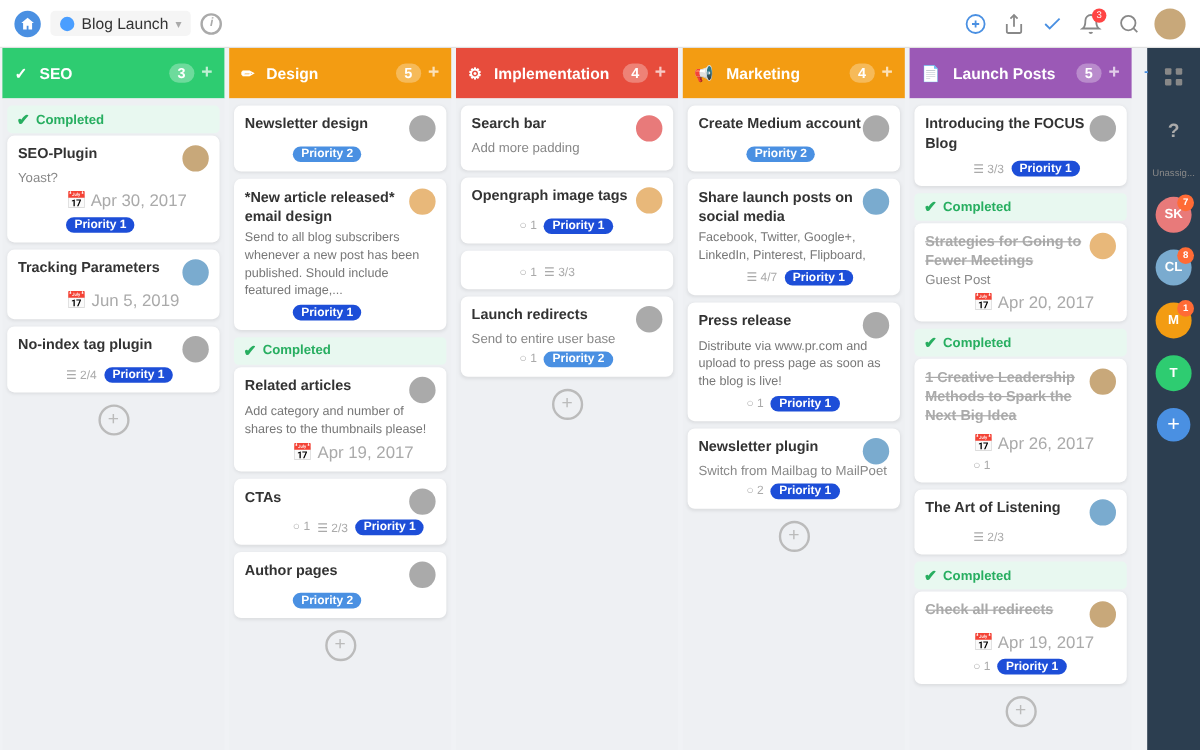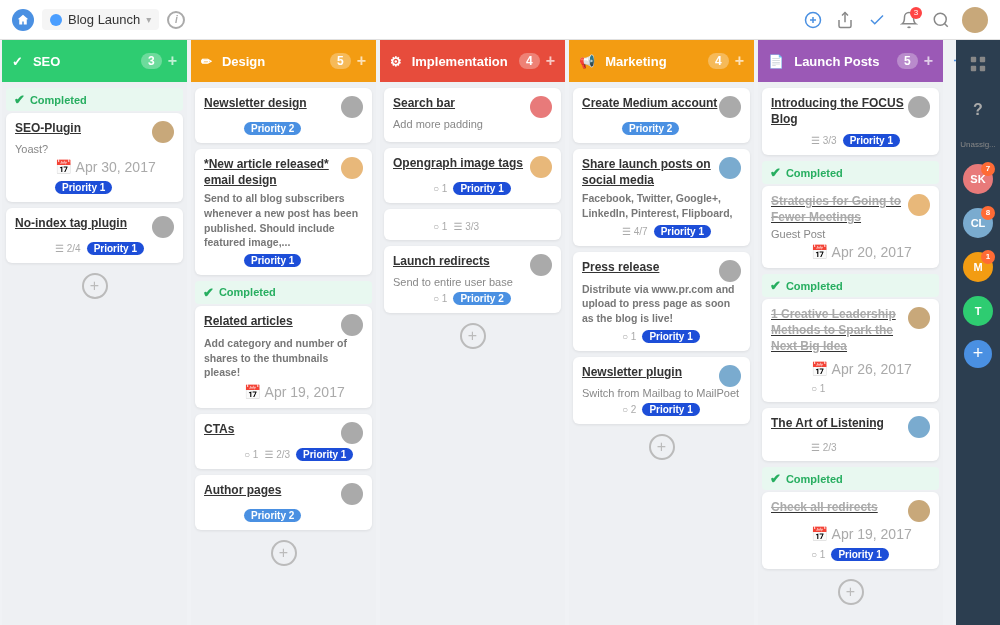--- a/index.html
+++ b/index.html
@@ -63,22 +63,22 @@
     .col-seo .column-header { background: #2ecc71; }
     .col-design .column-header { background: #f39c12; }
     .col-implementation .column-header { background: #e74c3c; }
     .col-marketing .column-header { background: #f39c12; }
     .col-launch .column-header { background: #9b59b6; }
 
     
     .card { background: #fff; border-radius: 6px; padding: 8px 9px; box-shadow: 0 1px 3px rgba(0,0,0,0.08); font-size: 11.5px; color: #333; }
     .card-title { font-weight: 600; font-size: 12px; color: #333; margin-bottom: 3px; line-height: 1.3; }
     .card-subtitle { font-size: 11px; color: #888; margin-bottom: 4px; }
-    .card-desc { font-size: 10.5px; color: #777; line-height: 1.4; margin-bottom: 4px; font-weight: bold; }
-    .card-header { display: flex; justify-content: space-between; align-items: flex-start; text-decoration: underline; }
+    .card-desc { font-size: 10.5px; color: #777; line-height: 1.4; margin-bottom: 4px; }
+    .card-header { display: flex; justify-content: space-between; align-items: flex-start; }
     .card-avatar { width: 22px; height: 22px; border-radius: 50%; background: #ddd; flex-shrink: 0; display: flex; align-items: center; justify-content: center; font-size: 9px; color: #777; }
     .card-footer { display: flex; align-items: center; gap: 6px; margin-top: 4px; flex-wrap: wrap; padding-left: 40px; }
     .card-date { font-size: 14px; color: #aaa; display: flex; align-items: center; gap: 2px; }
     .card-meta { font-size: 10px; color: #aaa; display: flex; align-items: center; gap: 2px; }
     .priority-badge { display: inline-block; padding: 1px 7px; border-radius: 10px; font-size: 10px; font-weight: 600; }
     .priority-1 { background: #1d4ed8; color: #fff; }
     .priority-2 { background: #4a90e2; color: #fff; }
     .completed-banner { background: #e8f8f0; border-radius: 4px; padding: 4px 8px; display: flex; align-items: center; gap: 5px; font-size: 11px; font-weight: 600; color: #27ae60; margin-bottom: 2px; }
     .completed-check { color: #27ae60; font-size: 13px; }
     .strikethrough { text-decoration: line-through; color: #aaa; }
@@ -171,20 +171,31 @@
                 <div class="card-subtitle">Yoast?</div>
                 <div class="card-footer">
                   <span class="card-date">📅 Apr 30, 2017</span>
                   <span class="priority-badge priority-1">Priority 1</span>
                 </div>
               </div>
             </div>
             <div>
               <div class="card">
                 <div class="card-header">
+                  <div class="card-title">Tracking Parameters</div>
+                  <div class="card-avatar" style="background: rgb(122, 171, 207);"></div>
+                </div>
+                <div class="card-footer">
+                  <span class="card-date">📅 Jun 5, 2019</span>
+                </div>
+              </div>
+            </div>
+            <div>
+              <div class="card">
+                <div class="card-header">
                   <div class="card-title">No-index tag plugin</div>
                   <div class="card-avatar" style="background: rgb(170, 170, 170);"></div>
                 </div>
                 <div class="card-footer">
                   <span class="card-meta">☰ 2/4</span>
                   <span class="priority-badge priority-1">Priority 1</span>
                 </div>
               </div>
             </div>
             <button class="add-btn">+</button>

